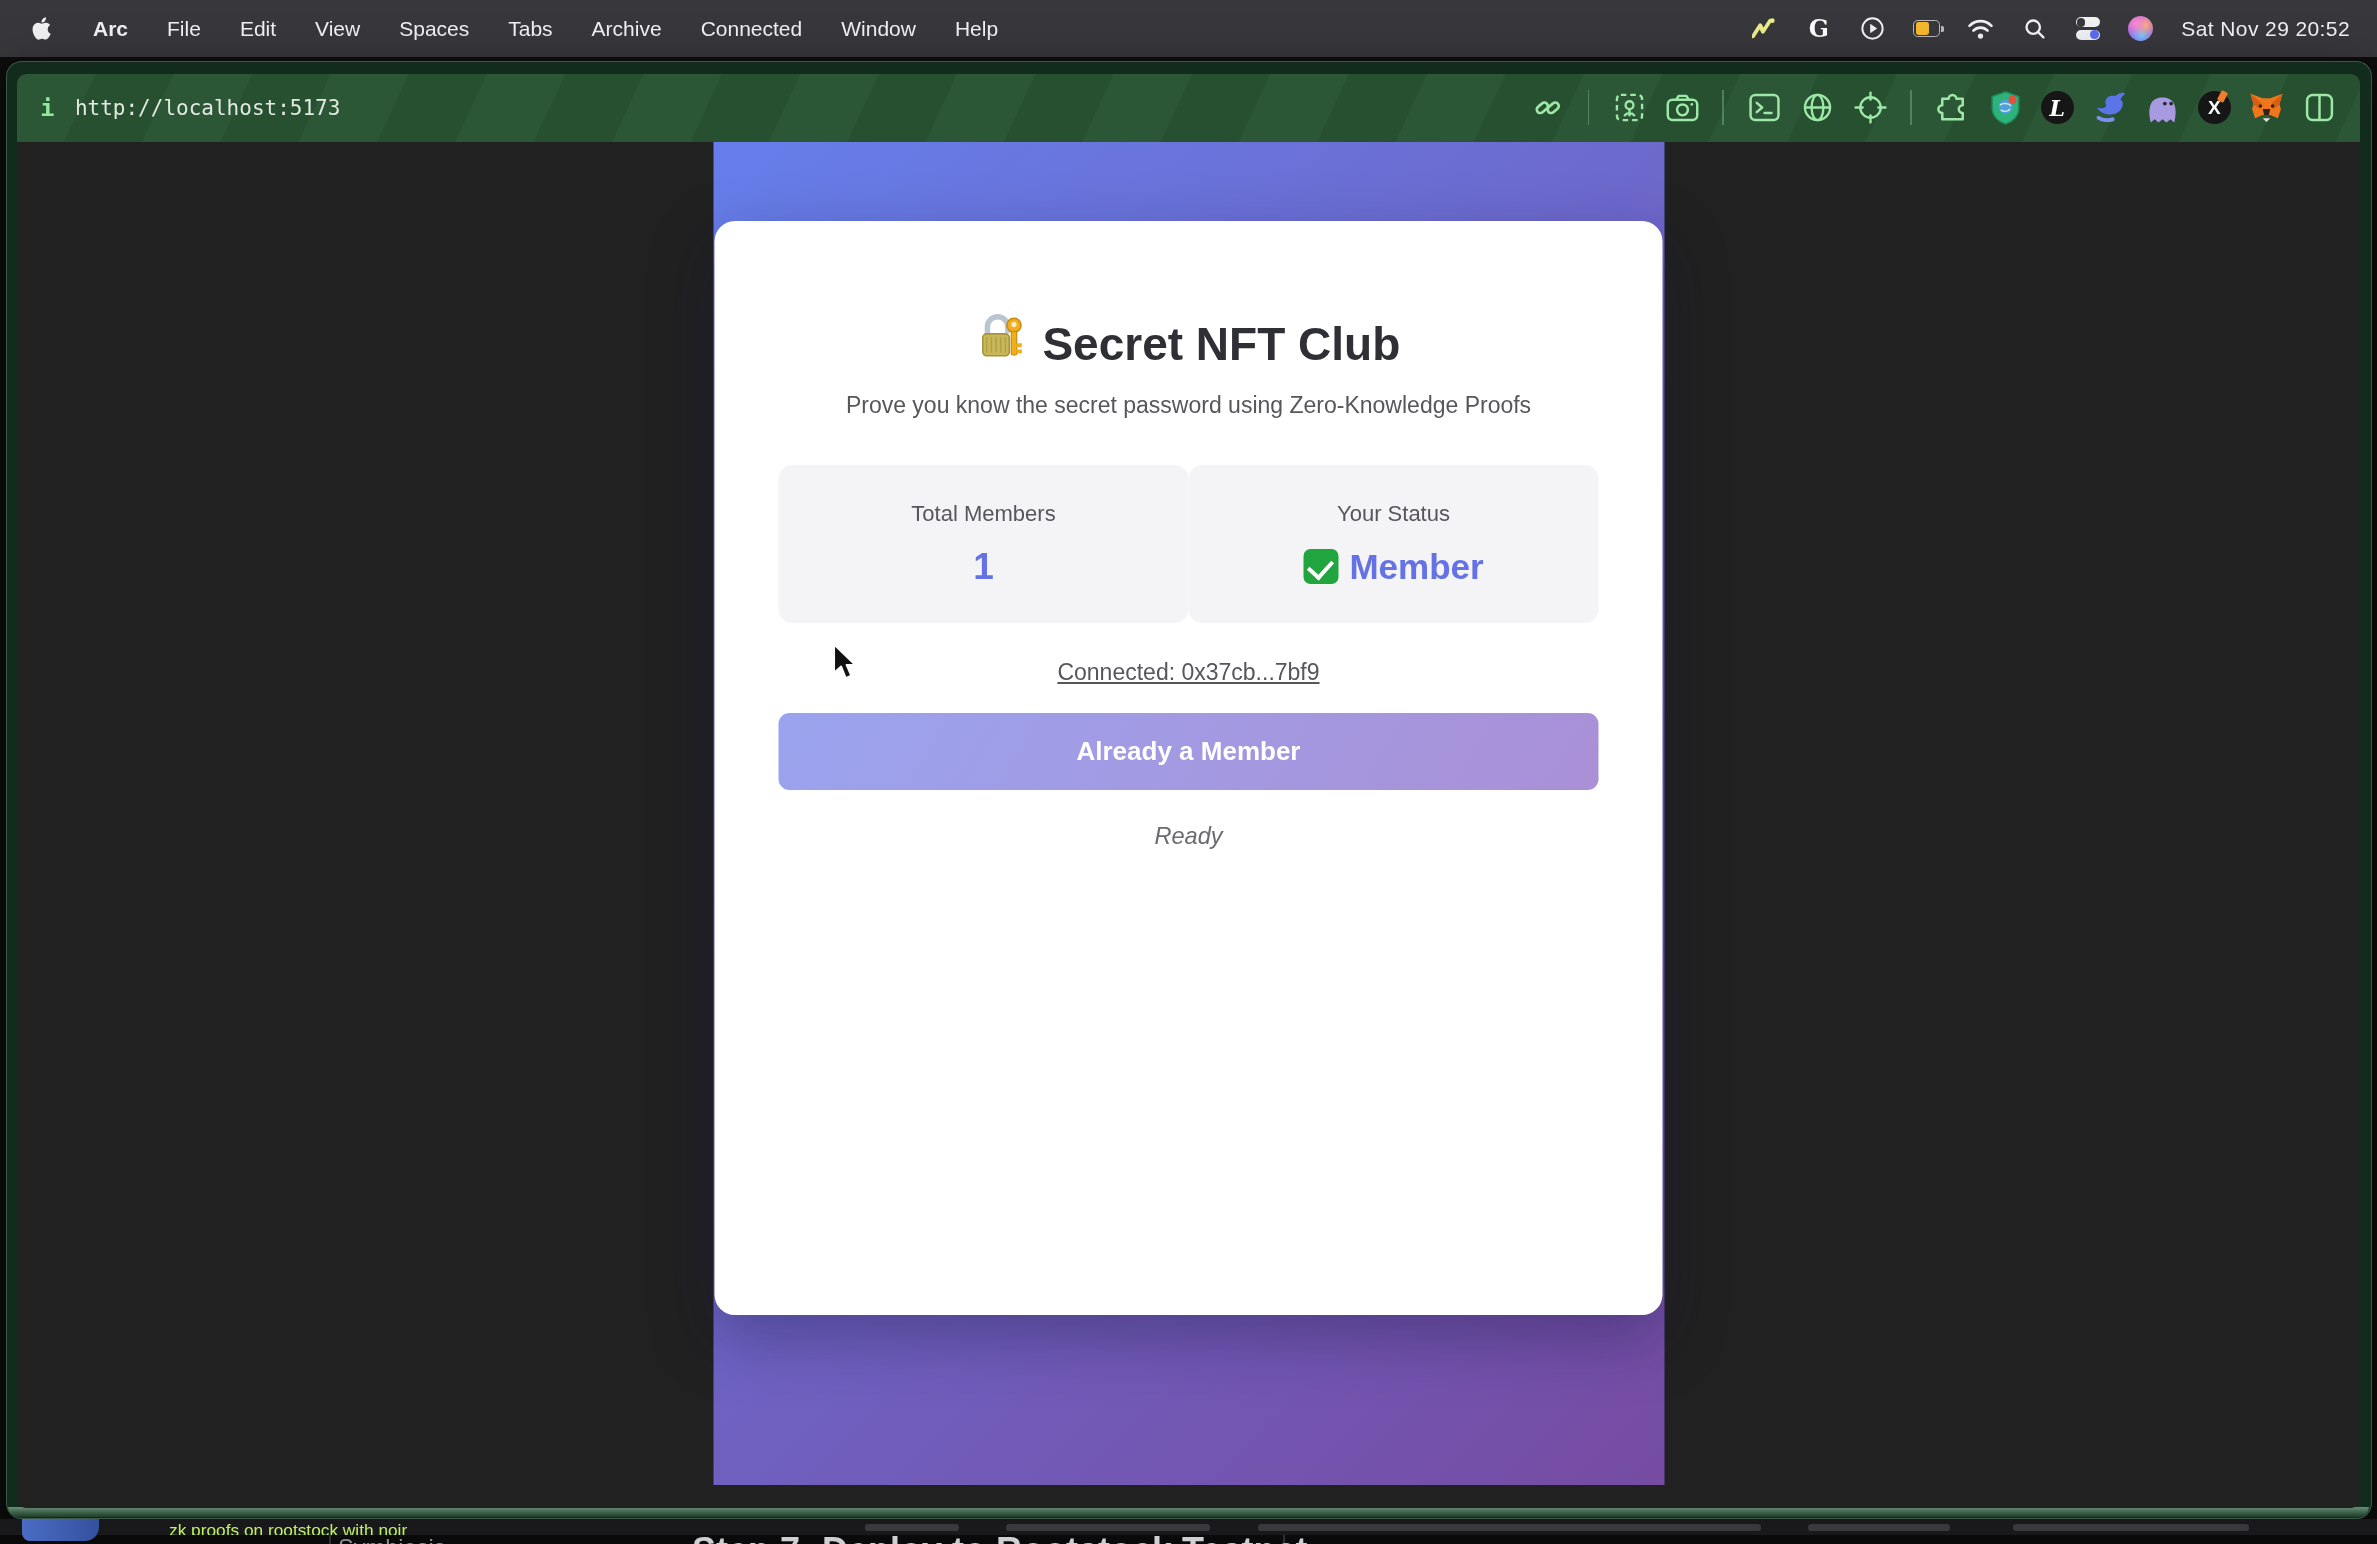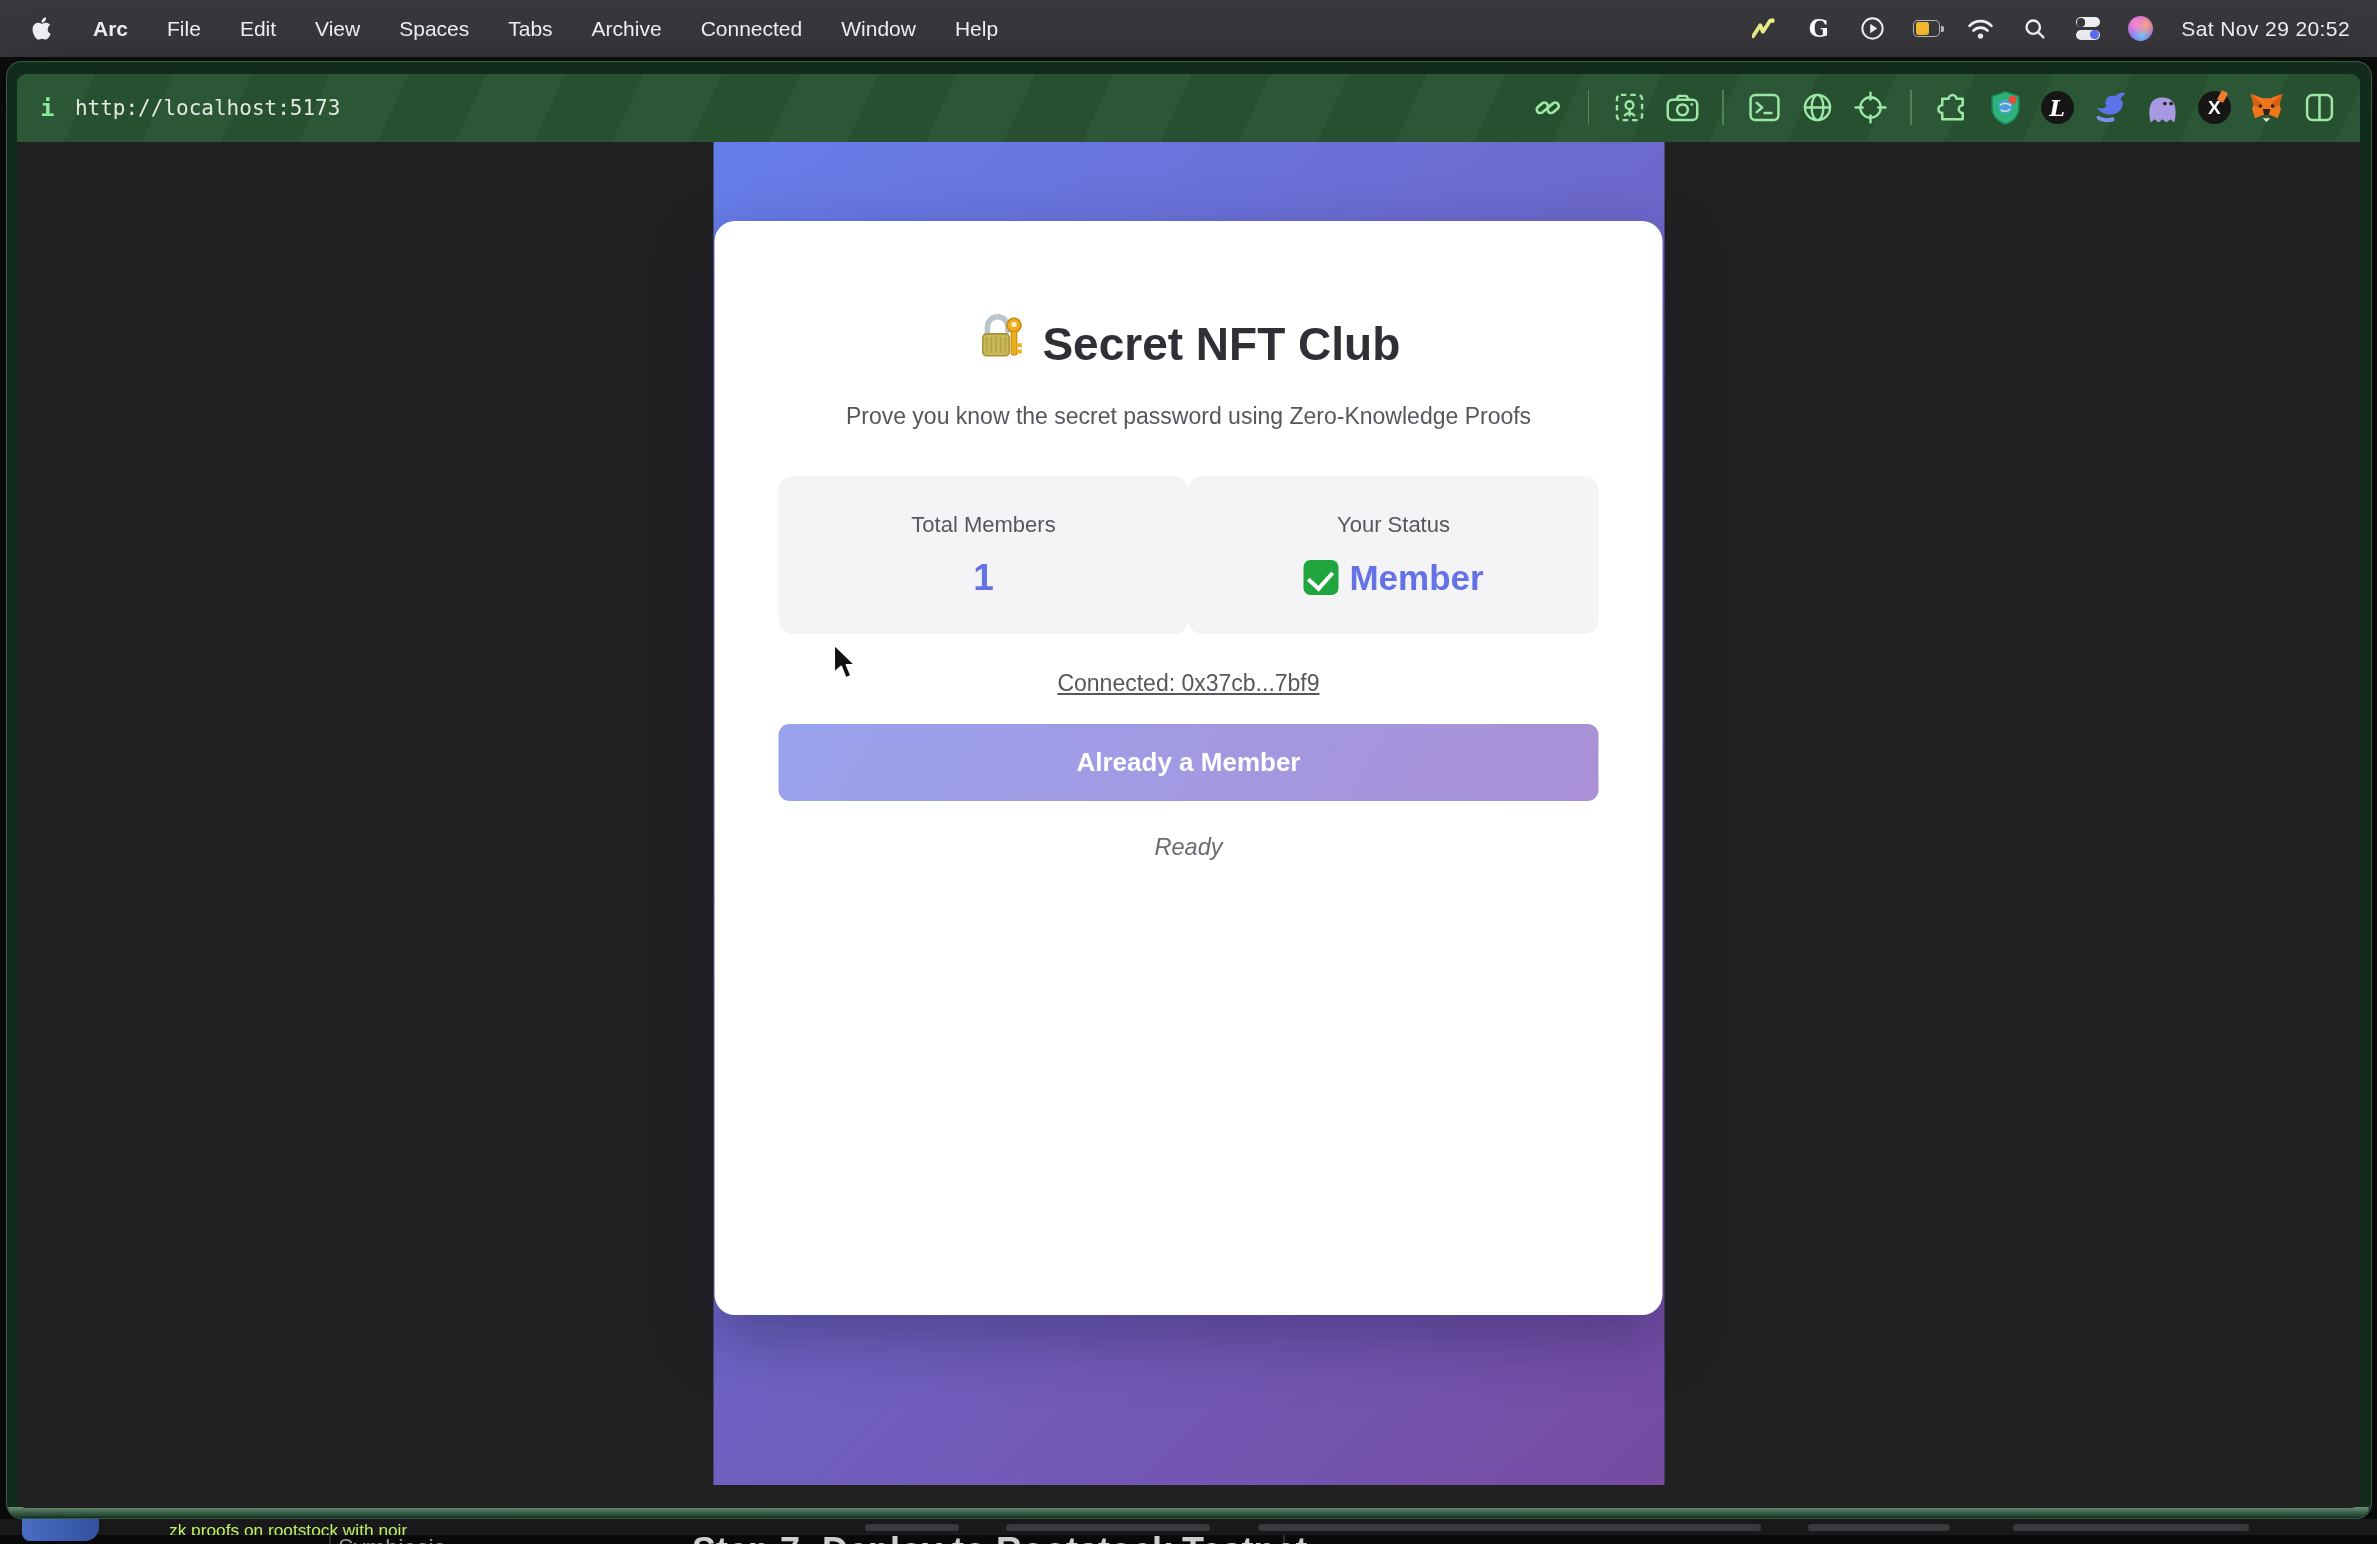--- a/index.html
+++ b/index.html
@@ -71,21 +71,21 @@
   .viewport { position:absolute; left:50%; transform:translateX(-50%); top:0;
     width:951px; height:1343px;
     background:linear-gradient(135deg, #667eea 0%, #764ba2 100%); }
 
   .card { position:absolute; left:50%; transform:translateX(-50%); top:79px;
     width:948px; height:1094px; background:#ffffff; border-radius:20.4px;
     box-shadow:0 23.6px 63px rgba(20,20,60,.35); padding:91px 64px 0; text-align:center; }
 
   .pg-title { display:flex; align-items:center; justify-content:center; gap:15.7px;
     font-size:46px; font-weight:bold; color:#2f3035; line-height:60px; }
-  .pg-sub { margin-top:25px; font-size:23px; color:#56575d; line-height:31px; }
+  .pg-sub { margin-top:14px; font-size:23px; color:#56575d; line-height:31px; }
 
   .stats { display:flex; margin-top:44px; }
   .stat-box { flex:1; background:#f4f4f6; border-radius:14px; padding:35px 6.3px 37px; }
   .stat-label { font-size:22px; color:#56575d; line-height:27px; }
   .stat-value { margin-top:20.4px; font-size:37px; font-weight:bold; color:#6472e6;
     line-height:39px; display:flex; align-items:center; justify-content:center; gap:11px; }
   .stat-value.big-num { font-size:37px; }
   .member-val { font-size:35px; }
   .check-sq { width:35px; height:35px; border-radius:7px; background:#21a53e; position:relative; flex:none; }
   .check-sq::after { content:""; position:absolute; left:9.4px; top:5.5px; width:11.8px; height:19px;

